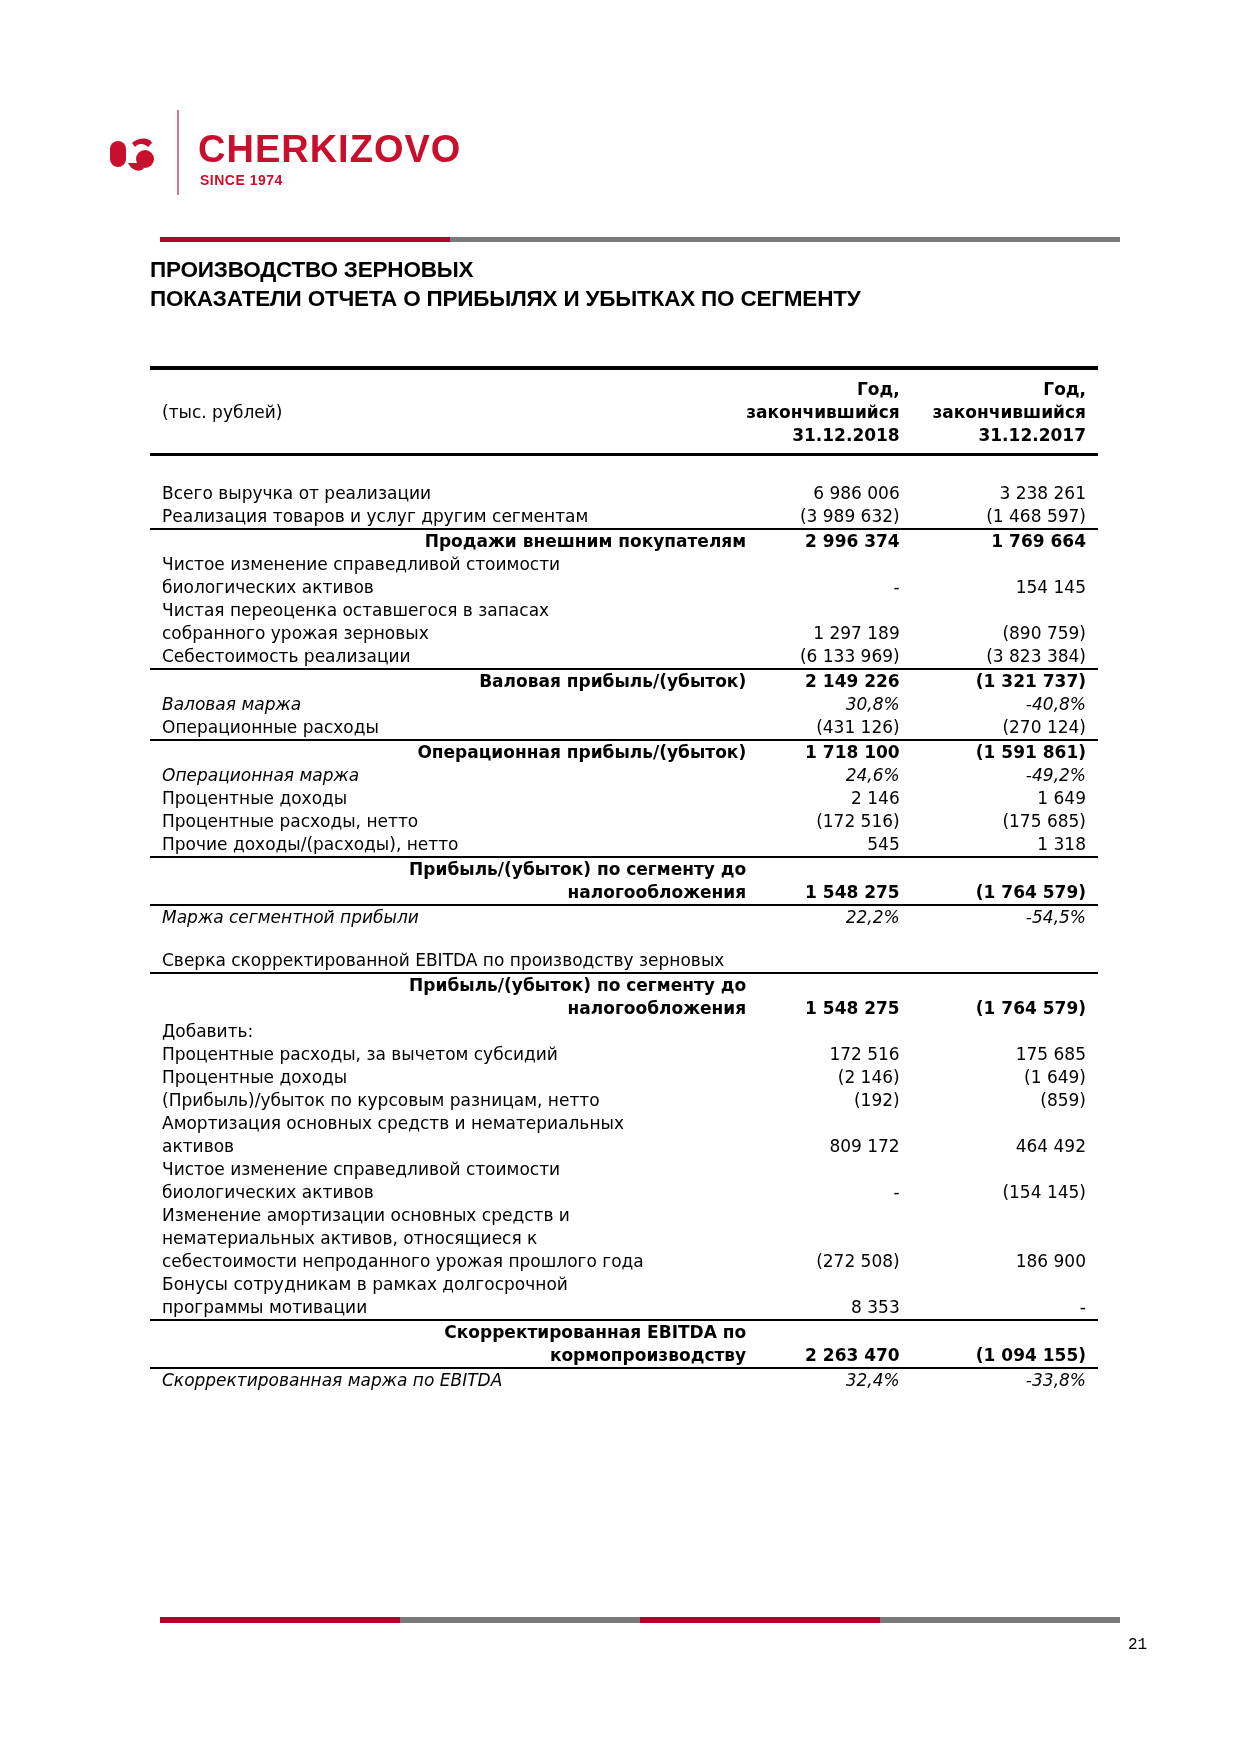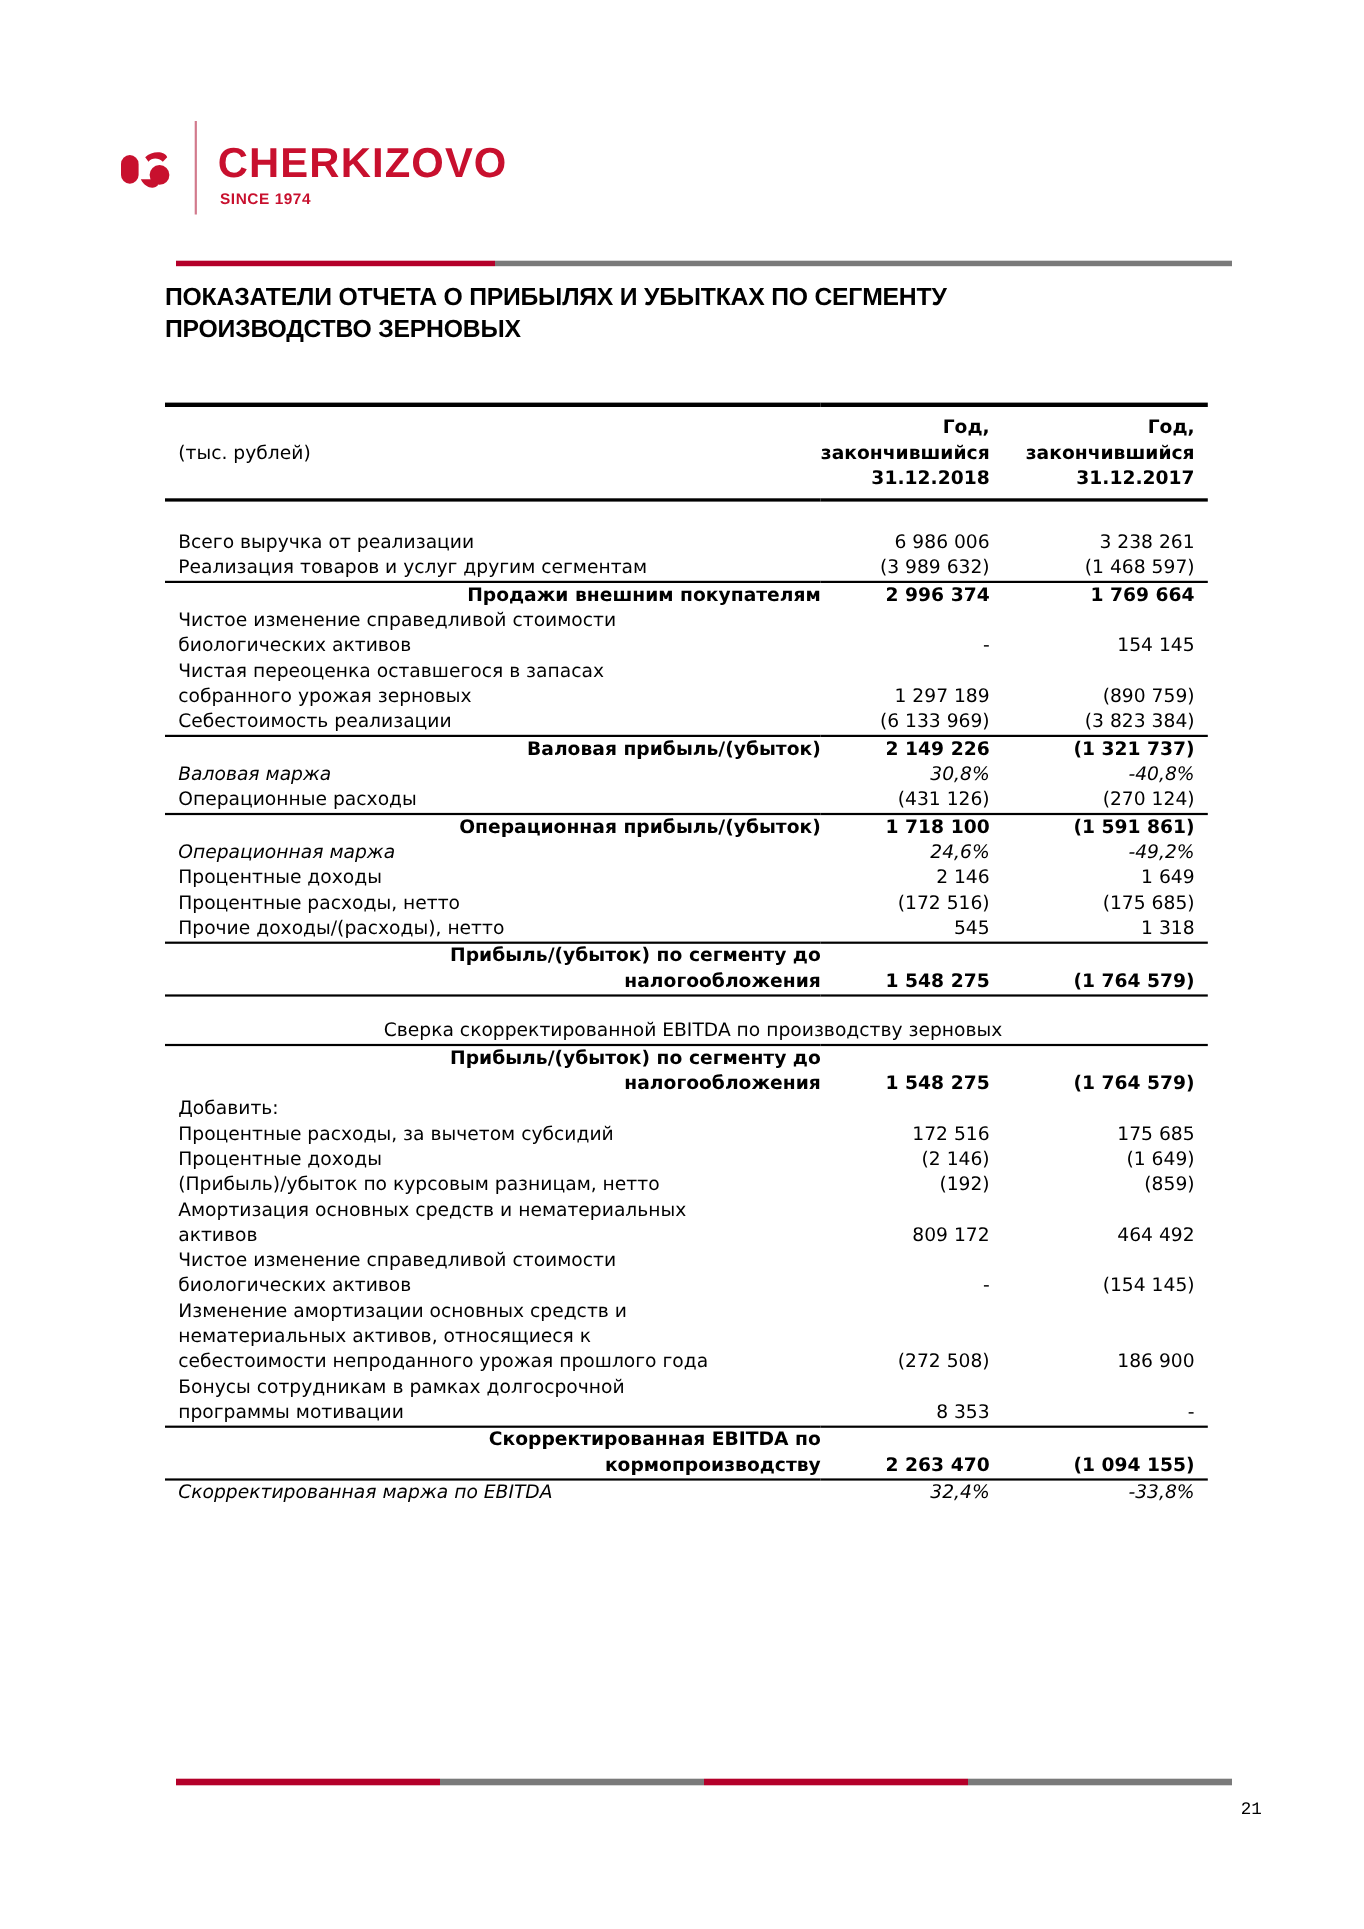--- a/index.html
+++ b/index.html
@@ -20,21 +20,21 @@
   td.v2 { width: 192px; text-align: right; padding-right: 12px !important; }
   tr.head td { font-weight: bold; line-height: 23px; padding-top: 8px; padding-bottom: 6px; }
   tr.head td.lbl { font-weight: normal; text-align: left; vertical-align: middle; }
   tr.head td .hl { display: block; }
   tr.topline td { border-top: 4px solid #000; }
   tr.headend td { border-bottom: 3px solid #000; }
   tr.spacer td { height: 26px; }
   tr.bold td { font-weight: bold; text-align: right; }
   tr.italic td { font-style: italic; }
   tr.under td { border-bottom: 2.5px solid #000; }
-  tr.ebitda-intro td { padding-top: 20px; text-align: center; }
+  tr.ebitda-intro td { padding-top: 20px; }
   .multi { display: block; }
   .bottombar { position: absolute; left: 160px; top: 1617px; width: 960px; height: 6px; display: flex; }
   .bottombar .red { flex: 1; background: #b4002a; }
   .bottombar .grey { flex: 1; background: #7a7a7a; }
   .pagenum { position: absolute; left: 1128px; top: 1636px; font-family: Liberation Mono, monospace; font-size: 16px; }
 </style>
 </head>
 <body>
 
 <div class="logo">
@@ -48,22 +48,22 @@
 <div class="logo-divider"></div>
 <div class="logo-text">CHERKIZOVO</div>
 <div class="logo-since">SINCE 1974</div>
 
 <div class="topbar">
   <div class="red"></div>
   <div class="grey"></div>
 </div>
 
 <div class="title">
+  <div>ПРОИЗВОДСТВО ЗЕРНОВЫХ</div>
   <div>ПОКАЗАТЕЛИ ОТЧЕТА О ПРИБЫЛЯХ И УБЫТКАХ ПО СЕГМЕНТУ</div>
-  <div>ПРОИЗВОДСТВО ЗЕРНОВЫХ</div>
 </div>
 
 <table class="report">
   <tbody>
       <tr class="head topline headend">
     <td class="lbl">(тыс. рублей)</td>
     <td class="v1">
       <span class="hl">Год,</span>
       <span class="hl">закончившийся</span>
       <span class="hl">31.12.2018</span>
@@ -155,20 +155,25 @@
     <td class="v2">1 318</td>
   </tr>
   <tr class="bold under">
     <td class="lbl">
           <span class="multi">Прибыль/(убыток) по сегменту до</span>
           <span class="multi">налогообложения</span>
         </td>
     <td class="v1">1 548 275</td>
     <td class="v2">(1 764 579)</td>
   </tr>
+  <tr class="italic">
+    <td class="lbl">Маржа сегментной прибыли</td>
+    <td class="v1">22,2%</td>
+    <td class="v2">-54,5%</td>
+  </tr>
 
   <tr class="ebitda-intro under">
     <td class="lbl" colspan="3">Сверка скорректированной EBITDA по производству зерновых</td>
   </tr>
   <tr class="bold">
     <td class="lbl">
           <span class="multi">Прибыль/(убыток) по сегменту до</span>
           <span class="multi">налогообложения</span>
         </td>
     <td class="v1">1 548 275</td>

